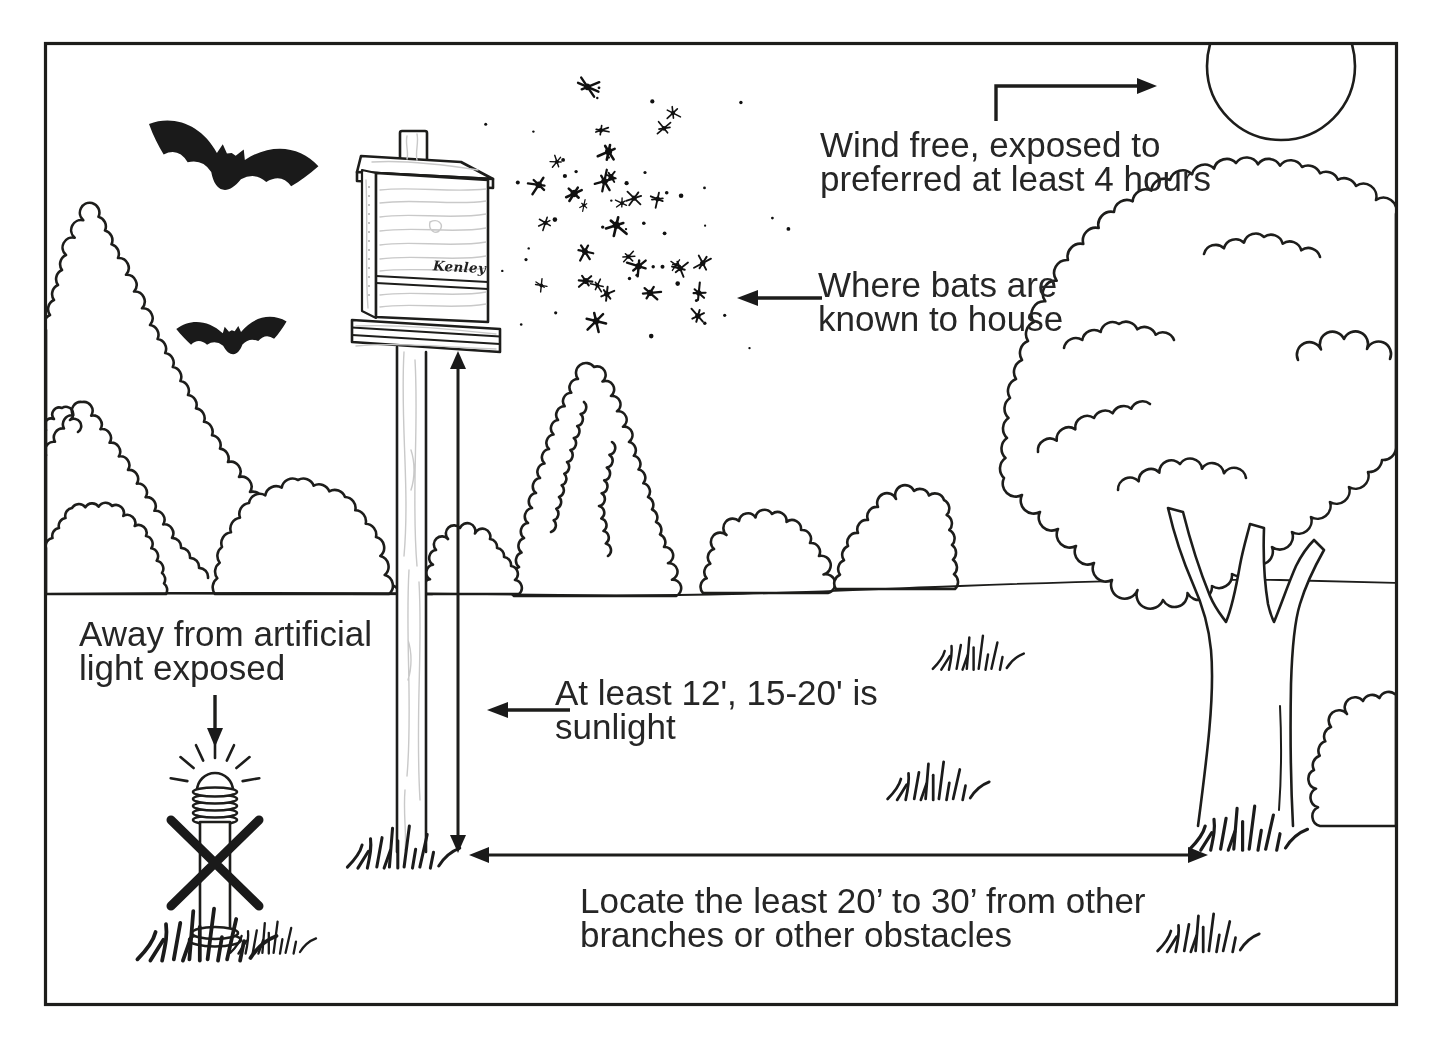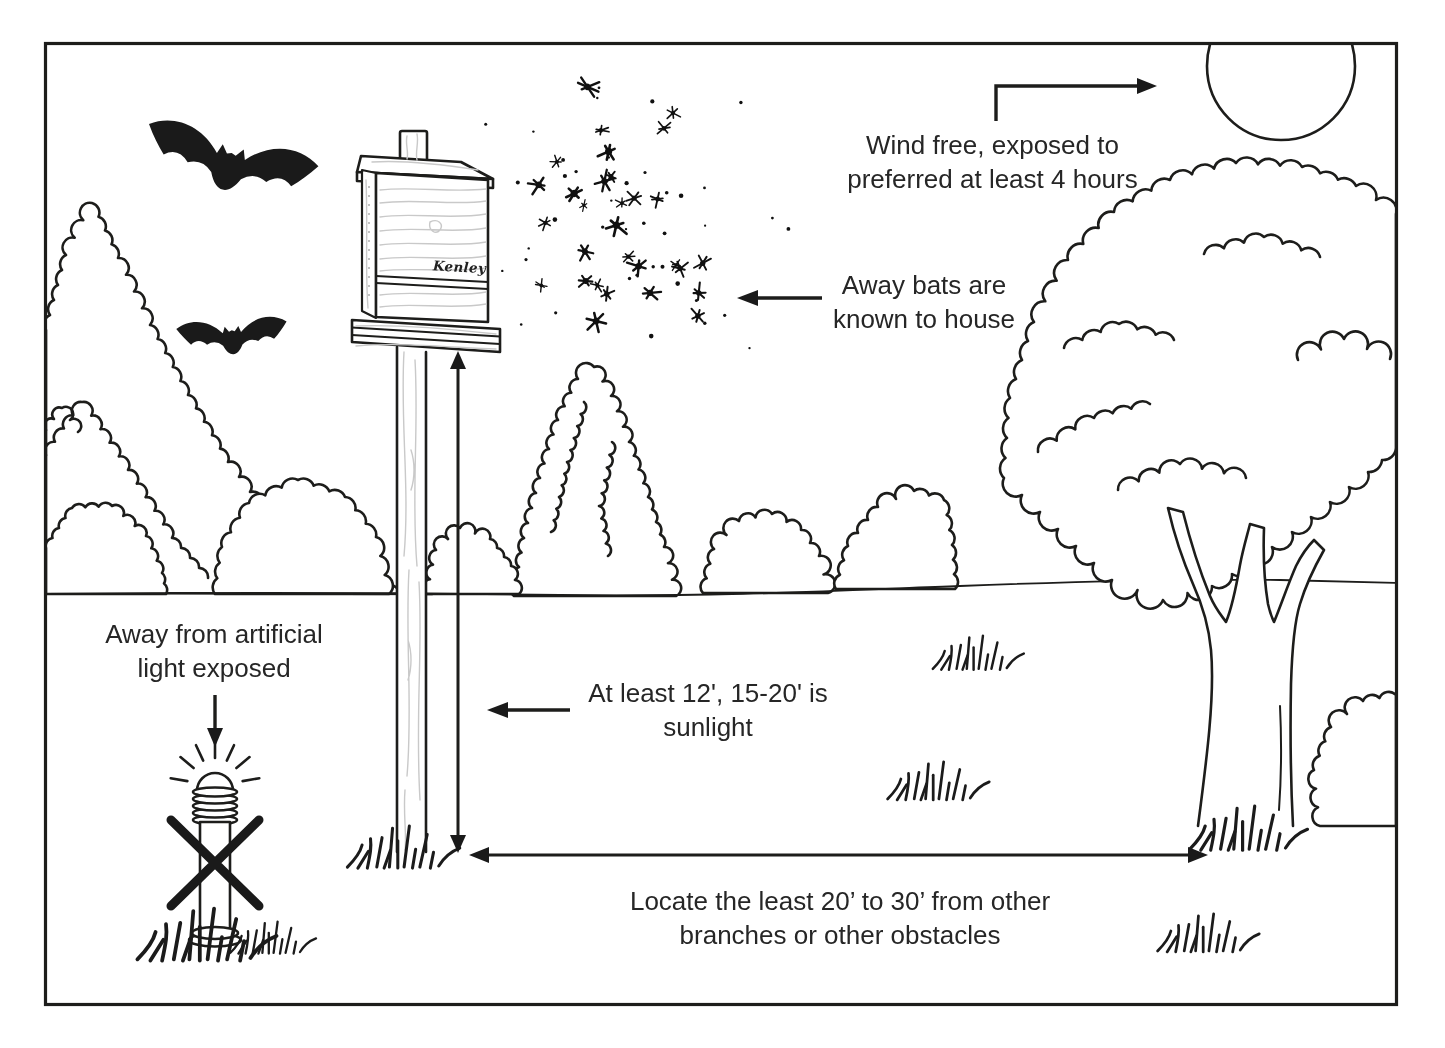--- a/index.html
+++ b/index.html
@@ -7,21 +7,21 @@
   .scene{position:relative;width:1445px;height:1048px;background:#fff;}
   svg{position:absolute;left:0;top:0;}
   .outline{fill:#ffffff;stroke:#1d1d1b;stroke-width:2.6;stroke-linejoin:round;stroke-linecap:round;}
   .line{fill:none;stroke:#1d1d1b;stroke-width:2.6;stroke-linecap:round;stroke-linejoin:round;}
   .thin{stroke-width:1.8;}
   .grain{fill:none;stroke:#c9c9c9;stroke-width:1.4;stroke-linecap:round;}
   .black{fill:#1a1a1a;stroke:none;}
   .shaft{fill:none;stroke:#1d1d1b;stroke-width:3.4;stroke-linecap:butt;stroke-linejoin:miter;}
   .tuft path{stroke:#1b1b1b;stroke-width:2.9;fill:none;stroke-linecap:round;}
   .bug line{stroke:#111;stroke-width:1.7;stroke-linecap:round;}
-  .label{position:absolute;text-align:center;color:#262626;font-size:26px;line-height:34px;}
+  .label{position:absolute;text-align:left;color:#262626;font-size:35px;line-height:34px;}
   .label .ln{white-space:nowrap;}
   .label b{font-weight:400;}
   .brand-text{font-style:italic;font-weight:700;font-size:13.5px;font-family:"DejaVu Serif",serif;fill:#222;letter-spacing:.3px;}
 </style>
 </head>
 <body>
 
 <div class="scene">
 
 <svg width="1445" height="1048" viewBox="0 0 1445 1048">
@@ -402,21 +402,21 @@
 
   <rect x="45.5" y="43.5" width="1351" height="961" fill="none" stroke="#1d1d1b" stroke-width="3.2"></rect>
 </svg>
 
 <div class="label" style="left:820px;top:128px;width:345px;">
   <div class="ln"><span>Wind free, exposed to</span></div>
   <div class="ln"><span>preferred </span><b>at least 4 hours</b></div>
 </div>
 
 <div class="label" style="left:818px;top:268px;width:212px;">
-  <div class="ln"><span>Away bats are</span></div>
+  <div class="ln"><span>Where bats are</span></div>
   <div class="ln"><span>known to </span><b>house</b></div>
 </div>
 
 <div class="label" style="left:79px;top:617px;width:270px;">
   <div class="ln"><b>Away from</b><span> artificial</span></div>
   <div class="ln"><span>light exposed</span></div>
 </div>
 
 <div class="label" style="left:555px;top:676px;width:306px;">
   <div class="ln"><span>At least 12', </span><b>15-20' is</b></div>

